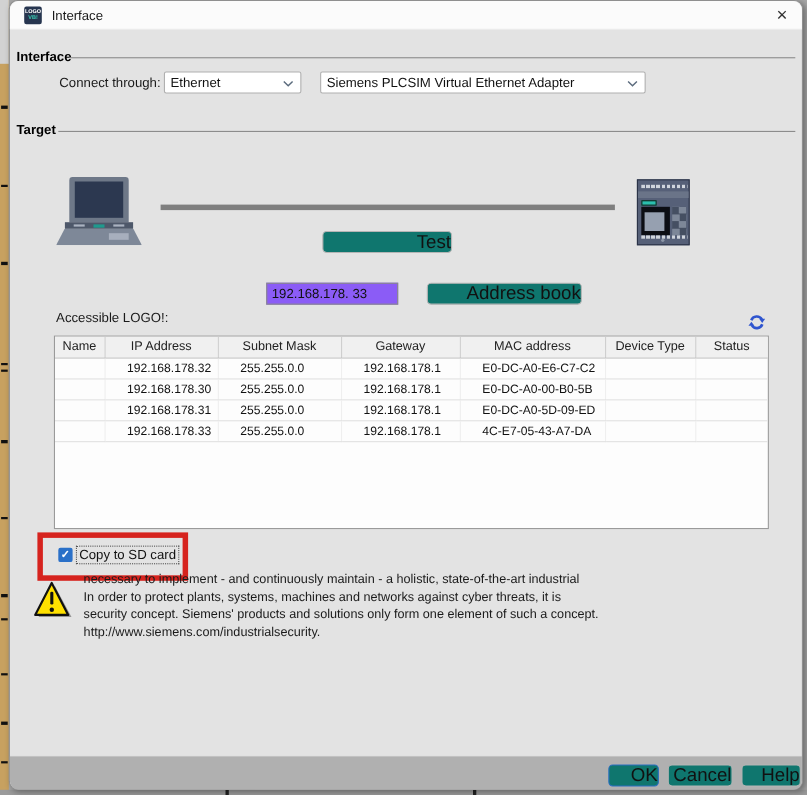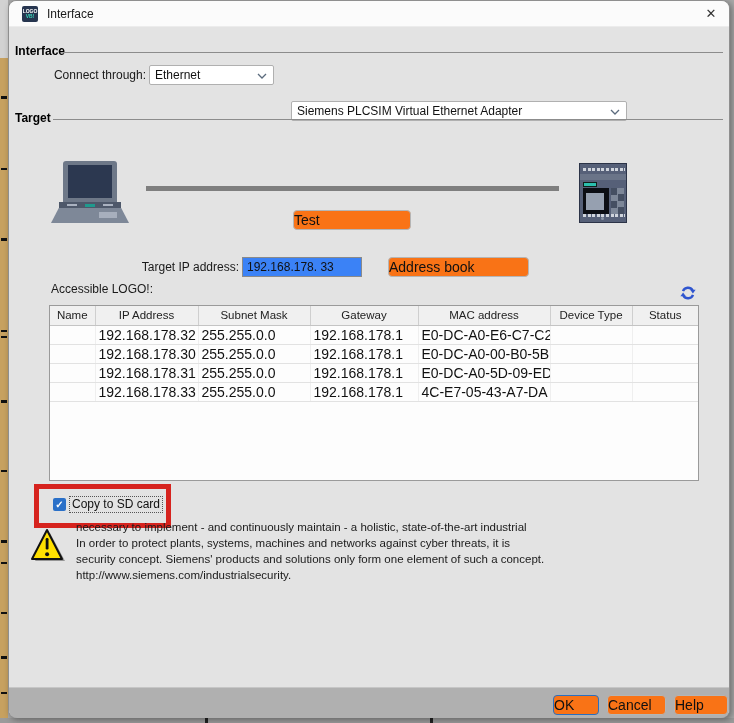--- a/index.html
+++ b/index.html
@@ -29,25 +29,25 @@
     line-height:20px; font-size:13px; color:#333; cursor:pointer; }
 
   .group-label { position:absolute; font-size:12px; font-weight:bold; color:#000; }
   .rule { position:absolute; height:1px; background:#8c8c8c; }
 
   .field-label { position:absolute; font-size:12px; color:#1a1a1a; line-height:20px; }
   .dropdown { position:absolute; height:20px; background:#fff; border:1px solid #b0b0b0;
     border-radius:2px; font-size:12px; color:#111; line-height:18px; padding-left:5px; }
   .dropdown .chev { position:absolute; right:6px; top:7px; }
 
-  .btn { position:absolute; height:20px; background:#f97316; border:1px solid #b5b5b5;
-    border-radius:4px; font-size:14px; color:#111; text-align:left; line-height:18px; cursor:pointer; }
+  .btn { position:absolute; height:20px; background:#0f766e; border:1px solid #b5b5b5;
+    border-radius:4px; font-size:17px; color:#111; text-align:right; line-height:18px; cursor:pointer; }
   .btn.ok { border:1.5px solid var(--accent-blue,#2a6fc0); }
 
-  .text-input { position:absolute; height:20px; background:#3b82f6; border:1px solid #8a8a8a;
+  .text-input { position:absolute; height:20px; background:#8b5cf6; border:1px solid #8a8a8a;
     font-size:12px; color:#111; padding:0 4px; font-family:"Liberation Sans",sans-serif; }
 
   
   .laptop { position:absolute; left:42px; top:160px; width:78px; height:62px; }
   .laptop .scr-out { position:absolute; left:12px; top:0; width:54px; height:41px; background:#6e7888; border-radius:3px 3px 0 0; }
   .laptop .scr-in { position:absolute; left:17px; top:4px; width:44px; height:33px; background:#2c3850; }
   .laptop .hinge { position:absolute; left:8px; top:41px; width:62px; height:6px; background:#4e586a; }
   .laptop .hdash1,.laptop .hdash2 { position:absolute; top:43px; width:10px; height:2px; background:#aab2c0; }
   .laptop .hdash1 { left:16px; } .laptop .hdash2 { left:52px; }
   .laptop .hteal { position:absolute; left:34px; top:43px; width:10px; height:3px; background:#1f9a8e; }
@@ -73,22 +73,22 @@
   .plc .knob { position:absolute; left:21px; top:53px; width:3px; height:3px; background:#8b95a6; border-radius:50%; }
 
   
   .refresh { position:absolute; left:671px; top:284px; width:16px; height:16px; cursor:pointer; }
   .table-wrap { position:absolute; left:40px; top:304px; width:650px; height:176px;
     background:#fdfdfd; border:1px solid #9a9a9a; overflow:hidden; }
   table { border-collapse:collapse; width:648px; table-layout:fixed; }
   th { height:19px; background:#f0f0f0; font-size:11.5px; font-weight:normal; color:#222;
     border-right:1px solid #cfcfcf; border-bottom:1px solid #c4c4c4; text-align:center; }
   th:last-child { border-right:none;text-align:center; }
-  td { height:19px; font-size:14px; color:#111; border-right:1px solid #efefef;
-    border-bottom:1px solid #e2e2e2; padding-left:3px; white-space:nowrap; overflow:hidden; }
+  td { height:19px; font-size:11px; color:#111; border-right:1px solid #efefef;
+    border-bottom:1px solid #e2e2e2; padding-left:20px; white-space:nowrap; overflow:hidden; }
   td:last-child { border-right:none; }
 
   
   .annotation { position:absolute; left:25px; top:483px; width:137px; height:44px;
     border:5px solid var(--annotation-red,#d6231e); }
   .checkbox { position:absolute; left:44px; top:497px; width:13px; height:13px;
     background:var(--checkbox-blue,#2a70c8); border-radius:2px; color:#fff; font-size:10px;
     line-height:13px; text-align:center; font-weight:bold; cursor:pointer; }
   .sd-label { position:absolute; left:61px; top:496px; height:15px; line-height:15px;
     font-size:12px; color:#111; outline:1px dotted #555; padding:0 2px; }
@@ -146,21 +146,21 @@
 
     <div class="dropdown" style="left:140px;top:64px;width:125px;">
       <span>Ethernet</span>
       <span class="chev">
         <svg class="chev-svg" width="10" height="6" viewBox="0 0 10 6">
             <polyline points="1,1 5,5 9,1" fill="none" stroke="#5b6b7d" stroke-width="1.3"></polyline>
           </svg>
       </span>
     </div>
 
-    <div class="dropdown" style="left:282px;top:64px;width:336px;margin-top:36px;">
+    <div class="dropdown" style="left:282px;top:64px;width:296px;">
       <span>Siemens PLCSIM Virtual Ethernet Adapter</span>
       <span class="chev">
         <svg class="chev-svg" width="10" height="6" viewBox="0 0 10 6">
             <polyline points="1,1 5,5 9,1" fill="none" stroke="#5b6b7d" stroke-width="1.3"></polyline>
           </svg>
       </span>
     </div>
 
     <div class="group-label" style="left:6px;top:110px;text-align:center;">Target</div>
     <div class="rule" style="left:44px;top:118px;width:670px;"></div>
@@ -184,21 +184,20 @@
       <div class="label"></div>
       <div class="screen"></div>
         <div class="screen-in"></div>
       <div class="keys"></div>
       <div class="knob"></div>
       <div class="dots bot"></div>
     </div>
 
     <button class="btn" style="left:284px;top:209px;width:118px;">Test</button>
 
-    <div class="field-label" style="left:60px;top:256px;width:170px;text-align:right;">Target IP address:</div>
     <input class="text-input" style="left: 233px; top: 256px; width: 120px;" value="192.168.178. 33">
     <button class="btn" style="left:379px;top:256px;width:141px;">Address book</button>
 
     <div class="field-label" style="left:42px;top:278px;">Accessible LOGO!:</div>
 
     <div class="refresh">
       <svg class="icon-svg" width="16" height="16" viewBox="0 0 16 16">
         <g stroke="#2f55cf" stroke-width="2.4" fill="none">
           <path d="M3 6.2 A5.3 5.3 0 0 1 12.6 5.4"></path>
           <path d="M13 9.8 A5.3 5.3 0 0 1 3.4 10.6"></path>

